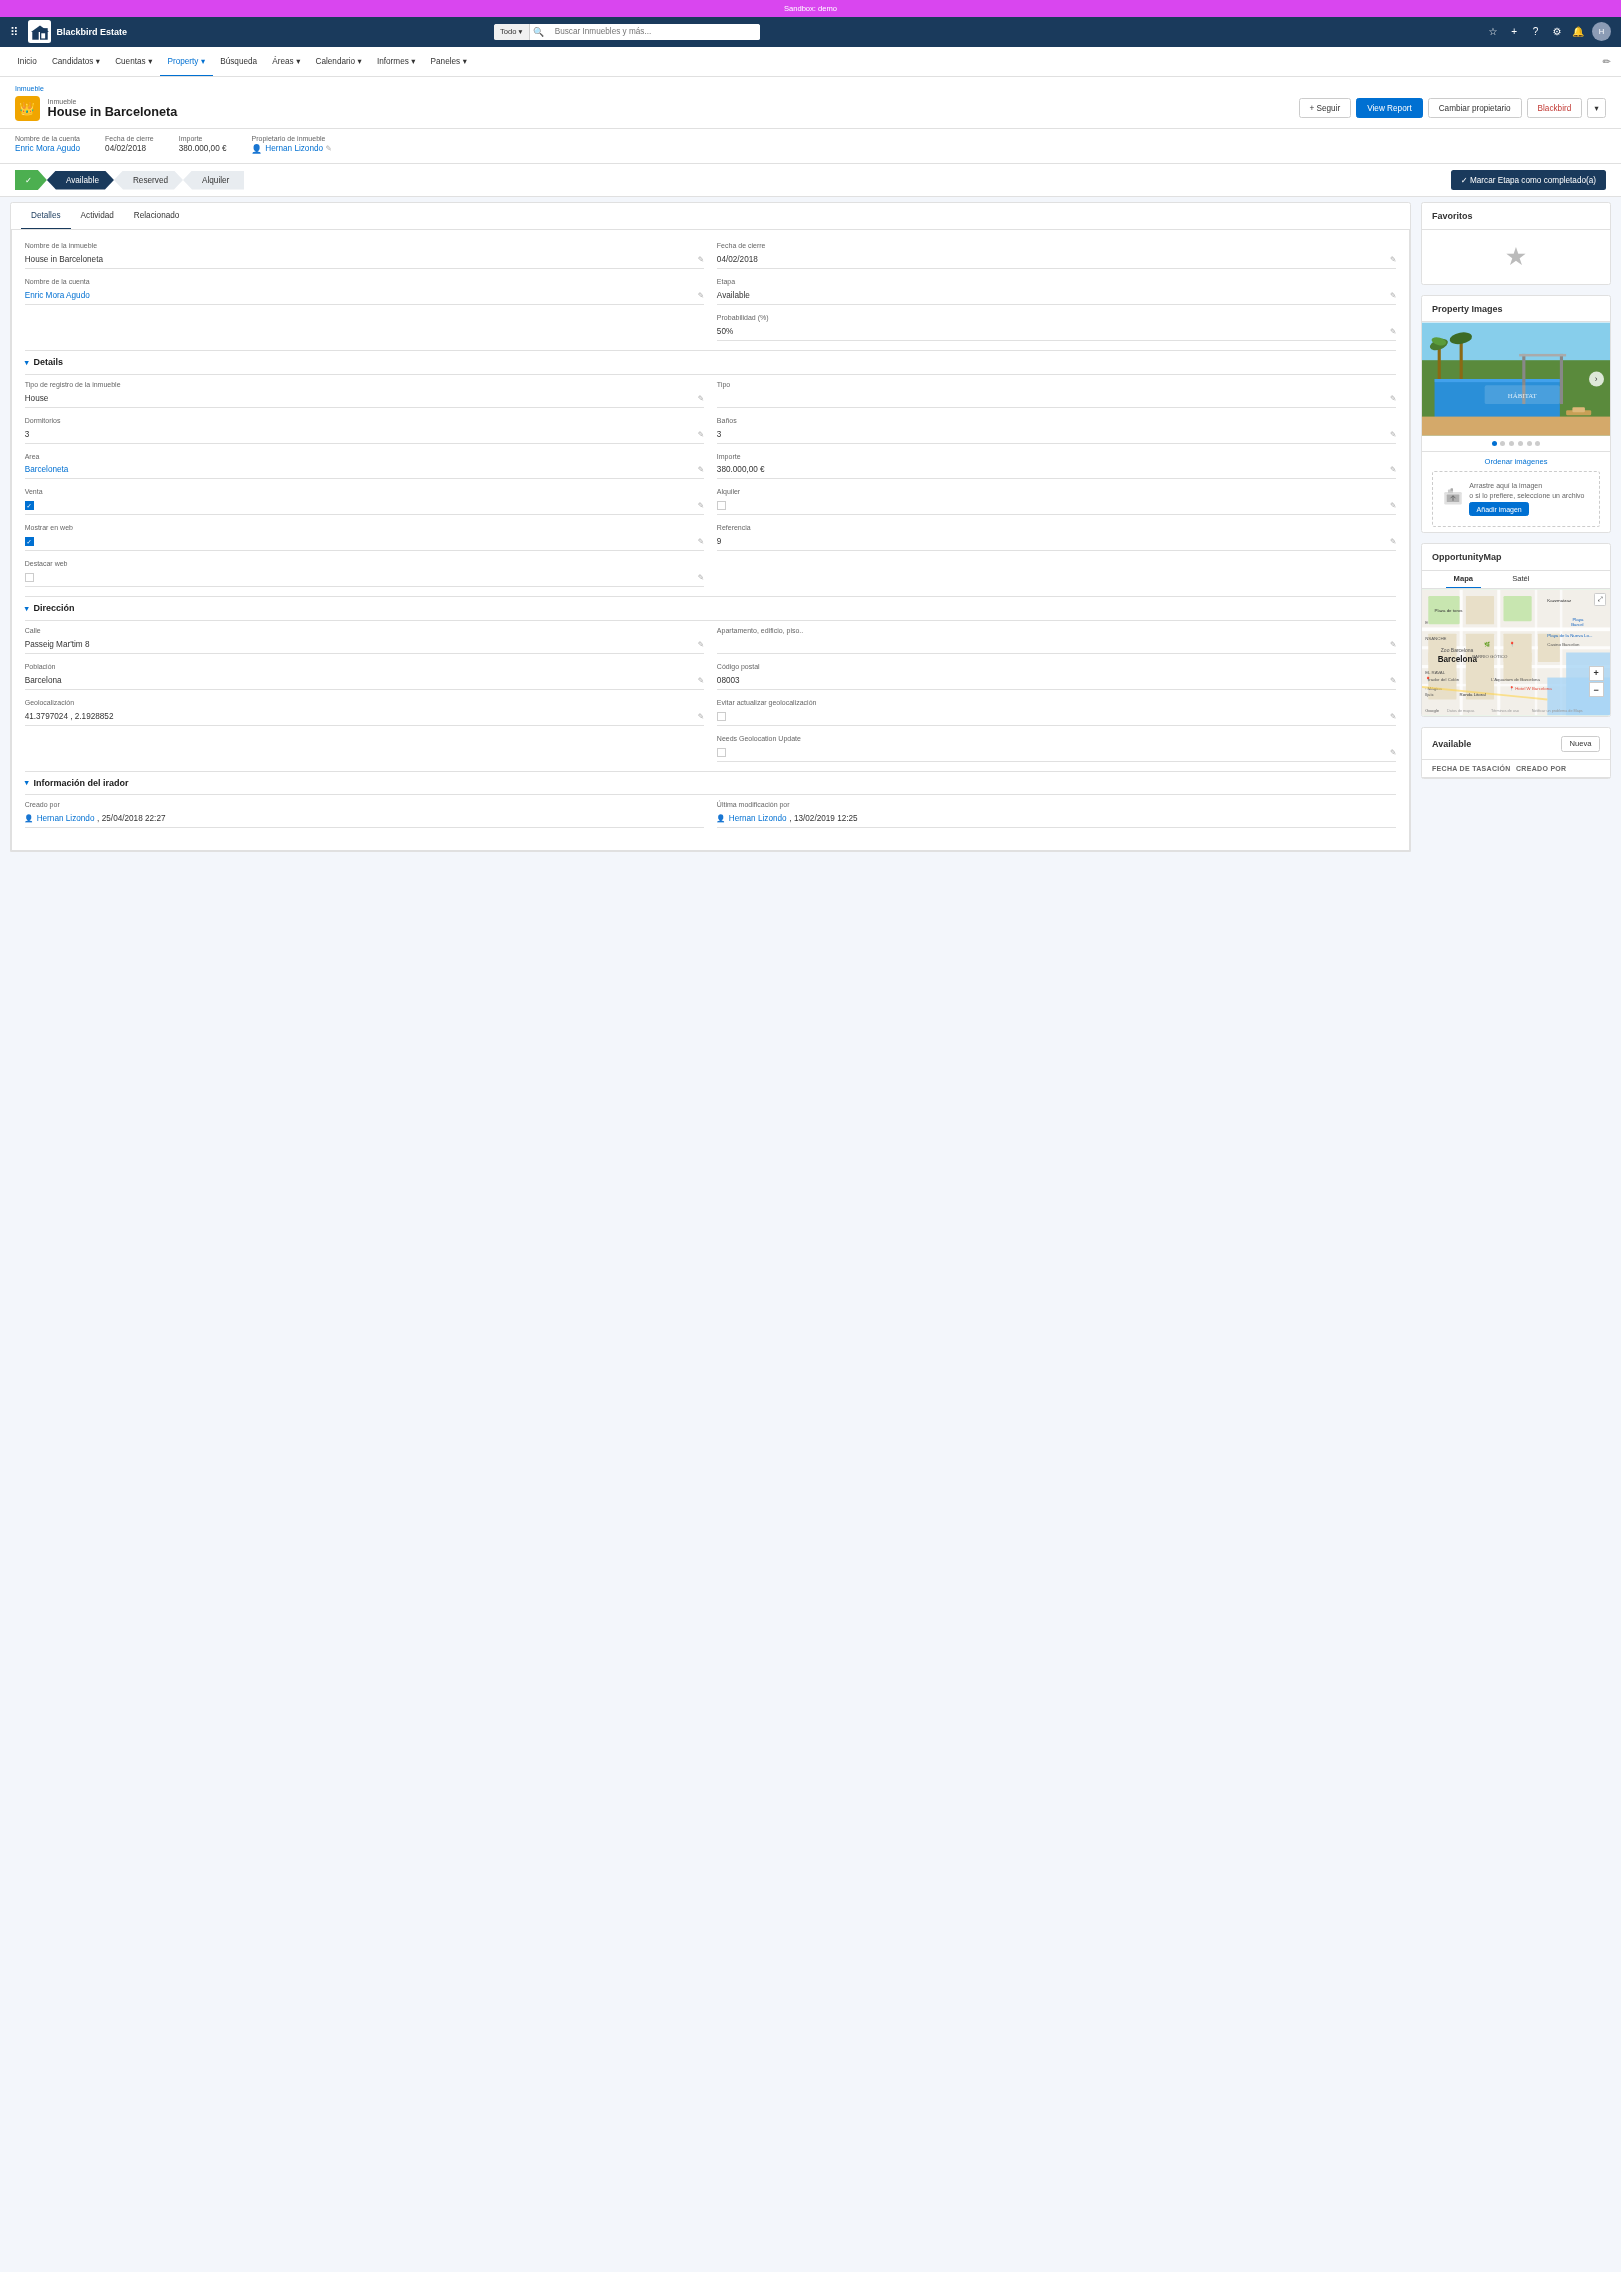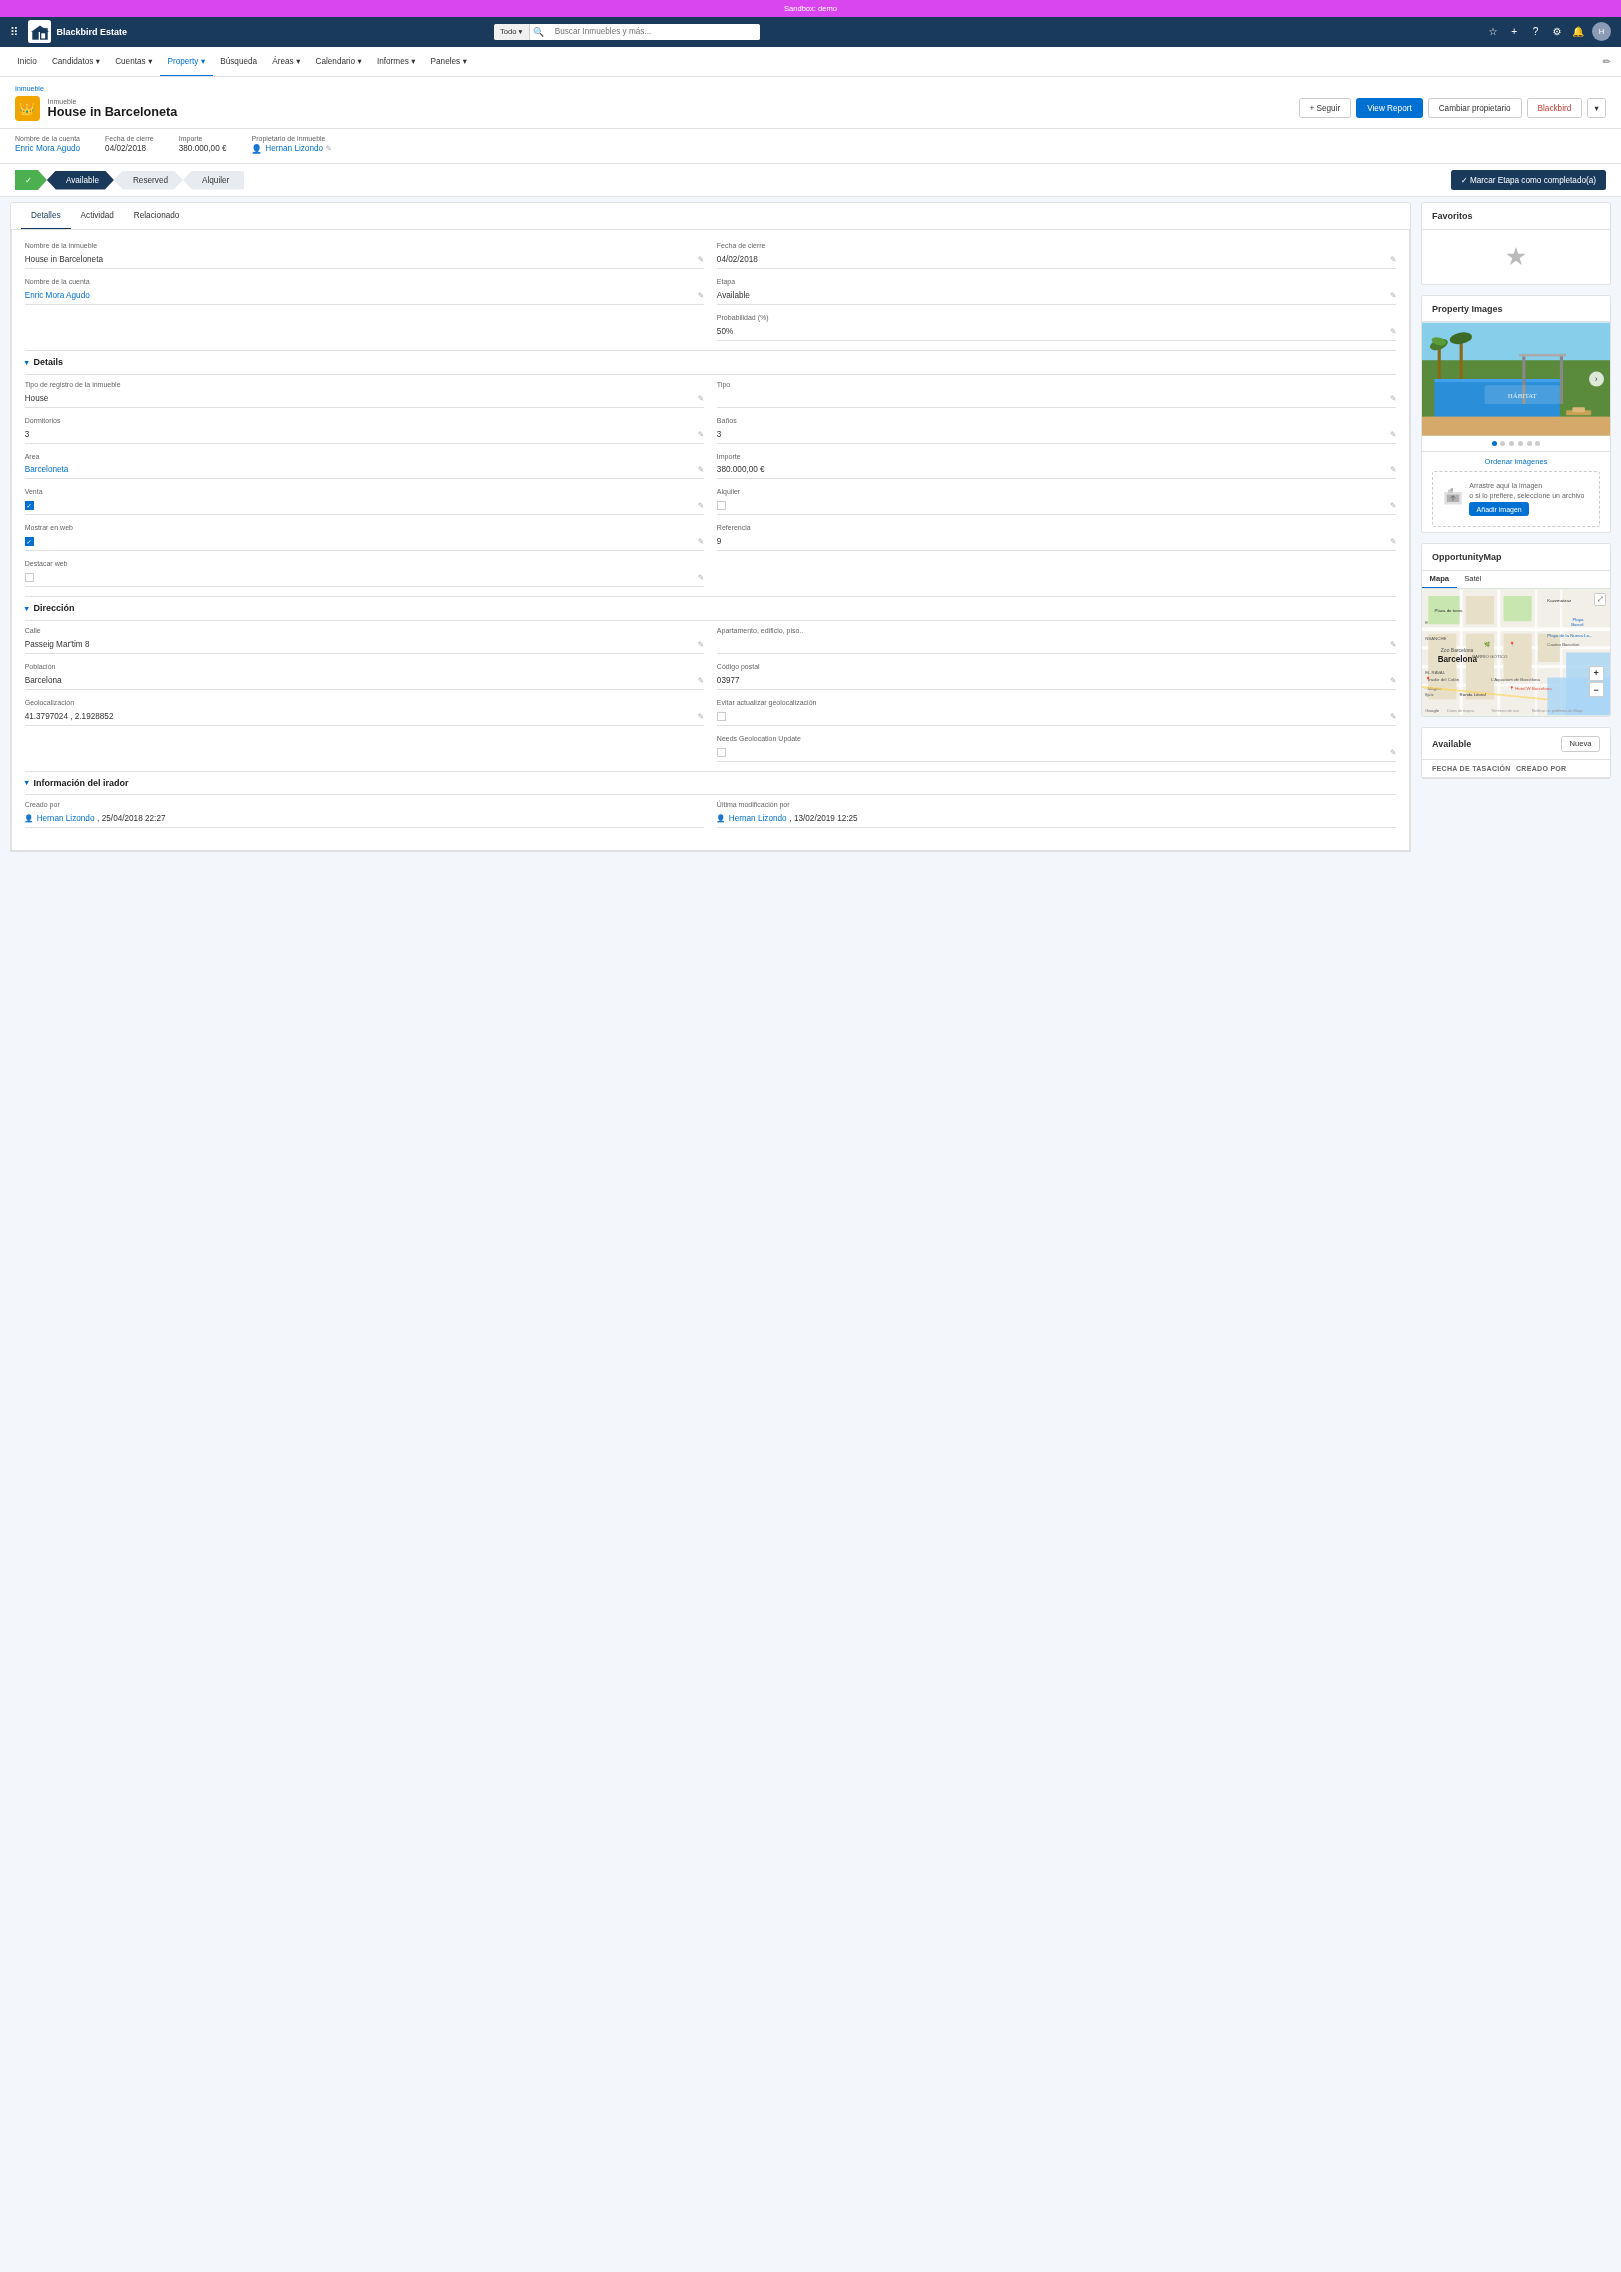--- a/index.html
+++ b/index.html
@@ -73,21 +73,21 @@
     .image-nav-arrow { position: absolute; right: 6.3px; top: 50%; transform: translateY(-50%); background: rgba(255,255,255,0.8); border-radius: 50%; width: 15px; height: 15px; display: flex; align-items: center; justify-content: center; cursor: pointer; }
     .image-dots { display: flex; justify-content: center; gap: 3.8px; padding: 5px 0; }
     .image-dot { width: 5px; height: 5px; border-radius: 50%; background: #ccc; }
     .image-dot.active { background: #0070d2; }
     .image-actions { padding: 5px 10px; border-top: 0.6px solid #e0e0e0; }
     .order-images-btn { color: #0070d2; font-size: 7.6px; cursor: pointer; text-align: center; display: block; width: 100%; margin-bottom: 5px; }
     .upload-area { border: 1.3px dashed #ccc; border-radius: 2.5px; padding: 10px; display: flex; align-items: center; gap: 6.3px; }
     .upload-icon { font-size: 18px; color: #666; }
     .map-container { background: #e8f4e8; height: 127px; position: relative; overflow: hidden; border-radius: 0 0 2.5px 2.5px; }
     .map-tabs { display: flex; border-bottom: 0.6px solid #e0e0e0; background: white; }
-    .map-tab { padding: 3.8px 7.6px; font-size: 7.6px; cursor: pointer; }
+    .map-tab { padding: 3.8px 7.6px; font-size: 7.6px; cursor: pointer; margin-left: 24px; }
     .map-tab.active { font-weight: 600; border-bottom: 1.3px solid #0070d2; }
     .map-expand { position: absolute; top: 3.8px; right: 3.8px; background: white; border: 0.6px solid #ccc; border-radius: 1.3px; padding: 1.3px 2.5px; font-size: 6.3px; cursor: pointer; }
     .map-controls { position: absolute; right: 6.3px; bottom: 19px; display: flex; flex-direction: column; gap: 1.3px; }
     .map-ctrl-btn { width: 15px; height: 15px; background: white; border: 0.6px solid #ccc; display: flex; align-items: center; justify-content: center; cursor: pointer; font-size: 9px; font-weight: bold; }
     .tasaciones-section { background: white; border: 0.6px solid #e0e0e0; border-radius: 2.5px; margin-bottom: 10px; }
     .tasaciones-header { display: flex; align-items: center; justify-content: space-between; padding: 7.6px 10px; border-bottom: 0.6px solid #e0e0e0; }
     .nueva-btn { padding: 2.5px 7.6px; border: 0.6px solid #ccc; border-radius: 2.5px; background: white; cursor: pointer; font-size: 7.6px; color: #333; }
     .tasaciones-cols { display: grid; grid-template-columns: 1fr 1fr; padding: 5px 10px; border-bottom: 0.6px solid #e0e0e0; }
     .tasaciones-col-header { font-size: 7px; color: #666; font-weight: 600; text-transform: uppercase; letter-spacing: 0.3px; }
 
@@ -409,21 +409,21 @@
           <div class="form-field">
             <label>Población</label>
             <div class="field-value">
               <span>Barcelona</span>
               <span class="field-edit">✎</span>
             </div>
           </div>
           <div class="form-field">
             <label>Código postal</label>
             <div class="field-value">
-              <span>03977</span>
+              <span>08003</span>
               <span class="field-edit">✎</span>
             </div>
           </div>
         </div>
         <div class="form-row">
           <div class="form-field">
             <label>Geolocalización</label>
             <div class="field-value">
               <span>41.3797024 , 2.1928852</span>
               <span class="field-edit">✎</span>

